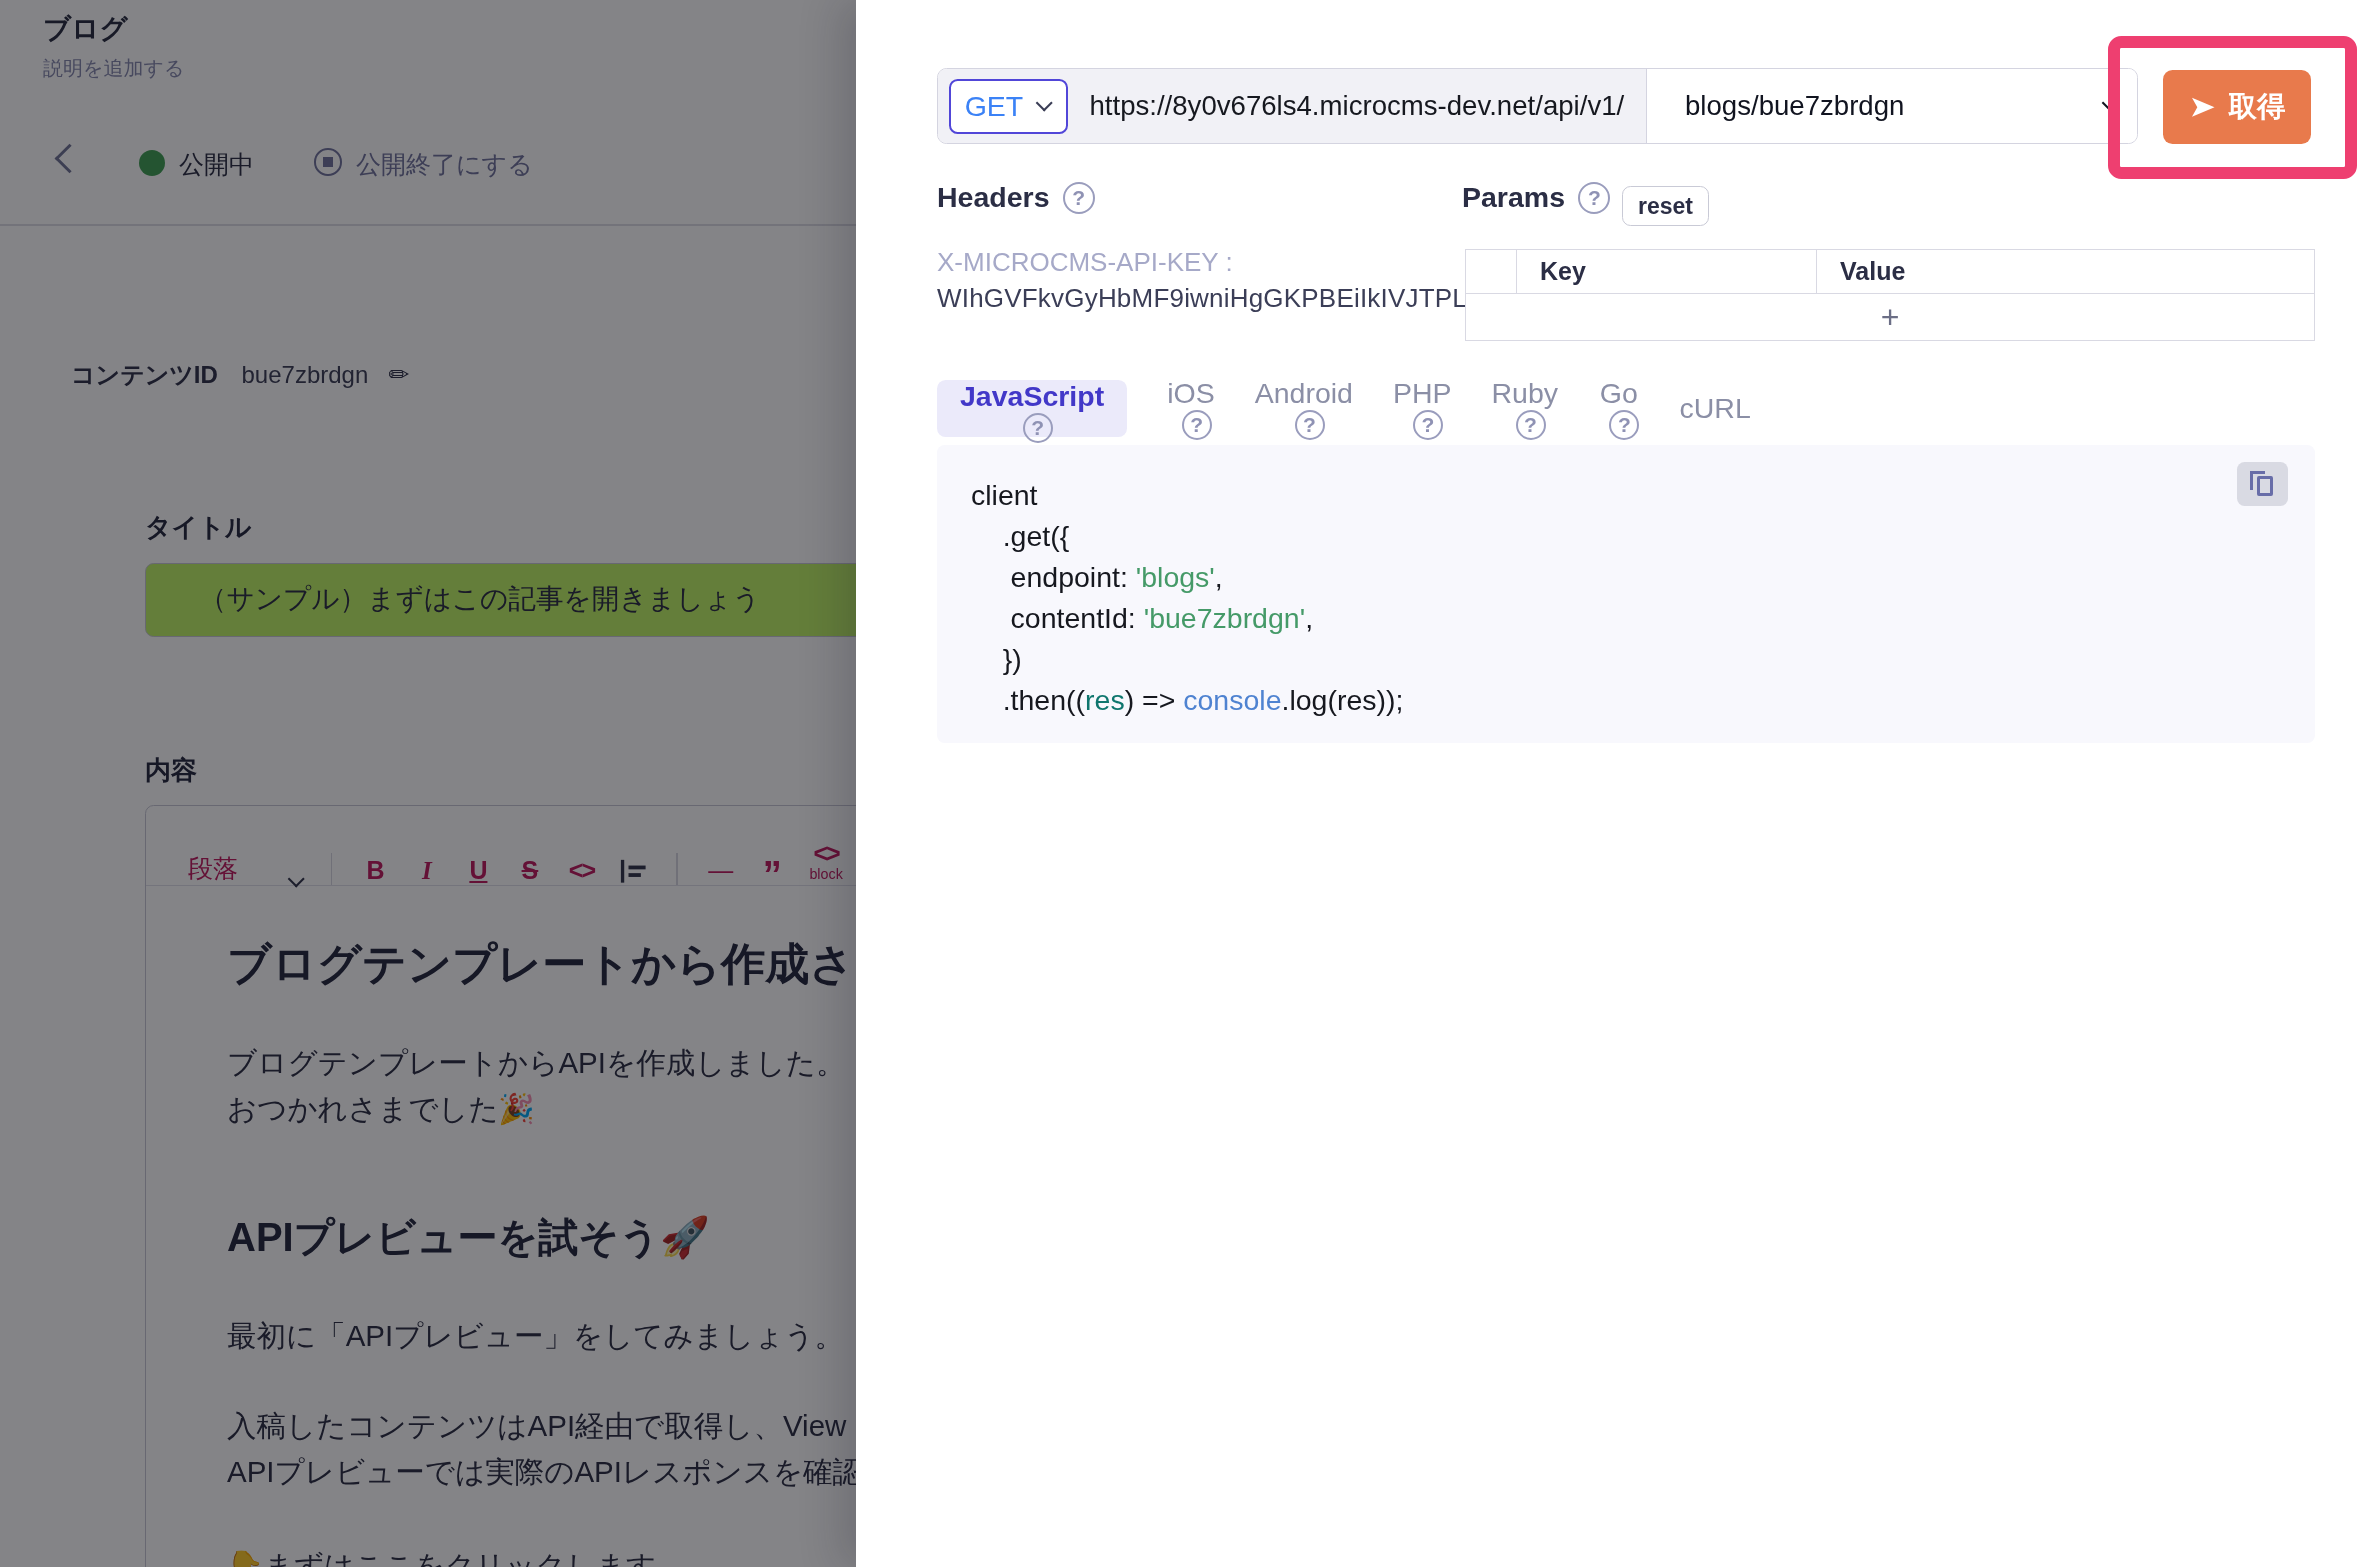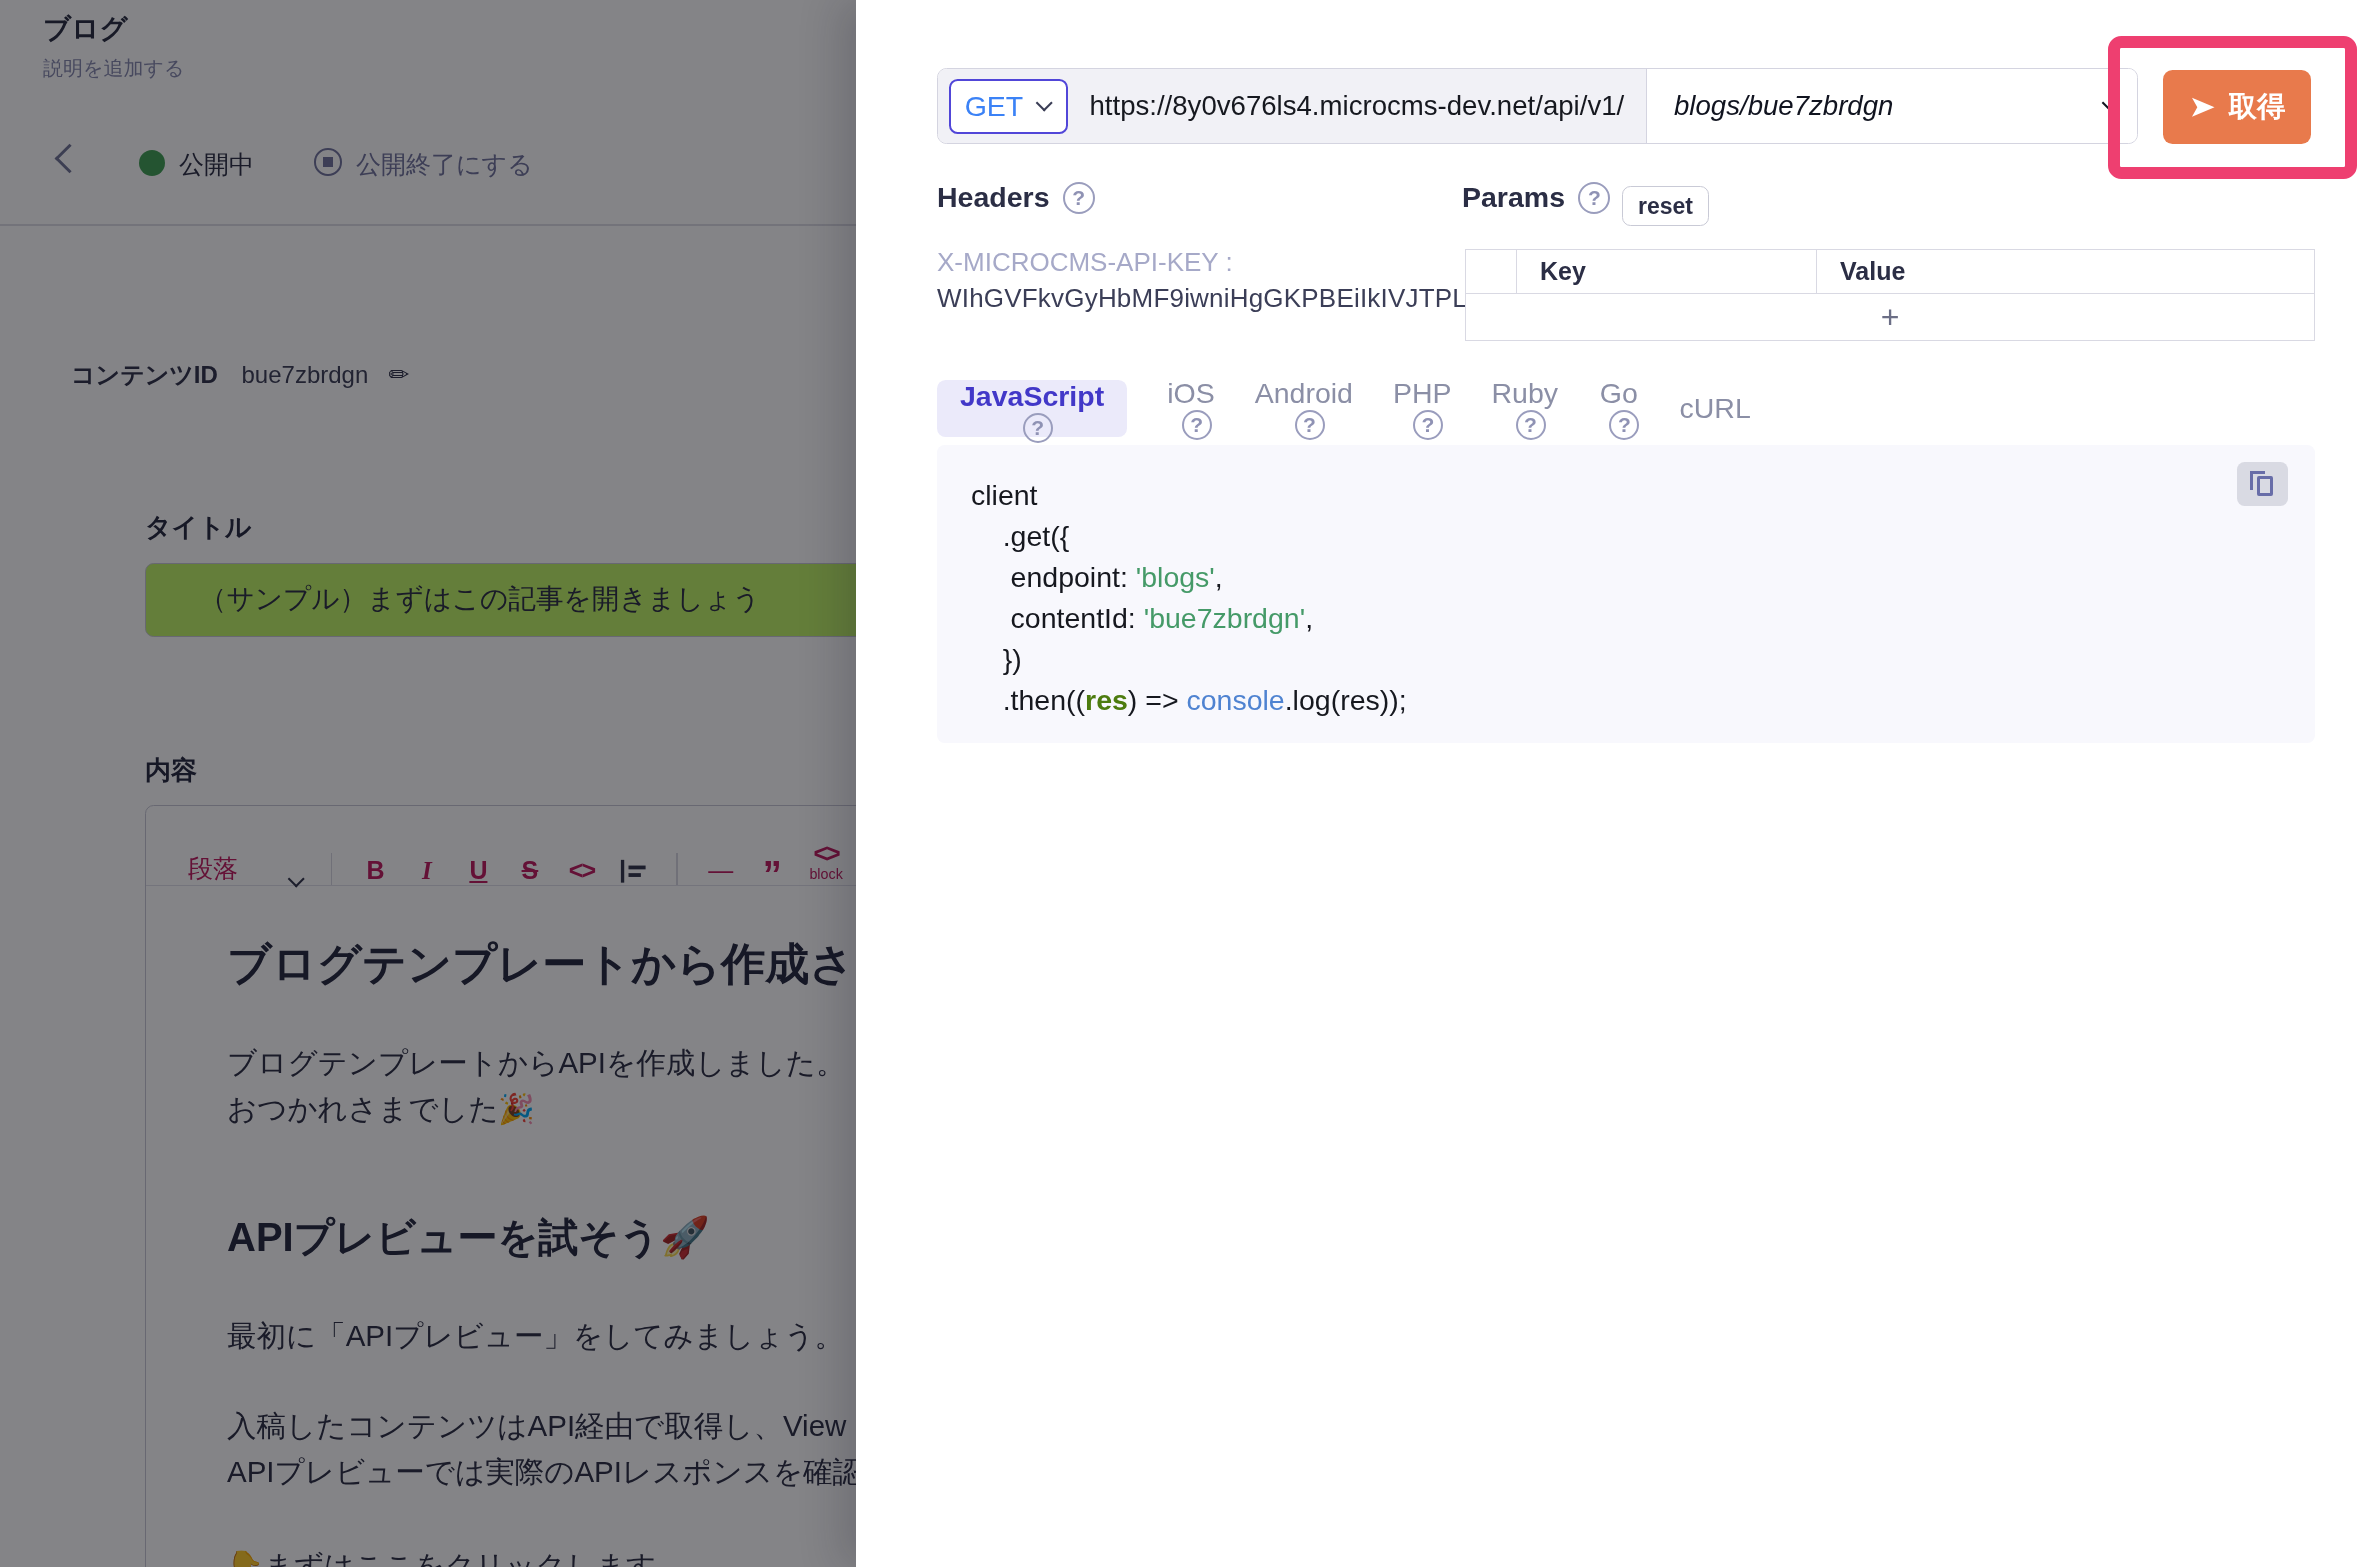--- a/index.html
+++ b/index.html
@@ -63,21 +63,21 @@
   .url-bar { position:absolute; left:81px; top:68px; width:1201px; height:76px;
              border:1.9px solid #d4d4e0; border-radius:9.5px; display:flex; overflow:hidden; background:#fff; }
   .url-left { flex:0 0 708px; background:#f1f1f6; display:flex; align-items:center; padding-left:11.4px; }
   .method-select { height:55px; background:#fff; border:2.9px solid #5146d8; border-radius:8.6px;
                    display:flex; align-items:center; gap:15px; padding:0 15px 0 13.3px; }
   .method-select .m-label { font-size:28.5px; font-weight:normal; color:#3b82f6; }
   .sel-chev { width:12.4px; height:12.4px; border-right:2.9px solid #3a3d55; border-bottom:2.9px solid #3a3d55;
               transform:rotate(45deg); margin-top:-5.7px; }
   .base-url { flex:1; text-align:center; font-size:27.6px; color:#16181f; white-space:nowrap; }
   .url-right { flex:1; background:#fff; border-left:1.9px solid #d4d4e0; display:flex; align-items:center;
-               padding:0 27px; position:relative;font-style:italic; }
+               padding:0 38px; position:relative; }
   .endpoint-text { font-size:27.6px; color:#111420; }
   .url-right .sel-chev { position:absolute; right:21px; border-color:#111420; }
 
   .fetch-btn { position:absolute; left:1307px; top:70px; width:148px; height:74px; background:#e87a4c;
                border-radius:9.5px; display:flex; align-items:center; justify-content:center; gap:11.4px; }
   .fetch-btn .f-label { color:#fff; font-size:28.5px; font-weight:bold; }
   .highlight-box { position:absolute; left:1252px; top:36px; width:249px; height:143px;
                    border:12.4px solid #ee3f70; border-radius:13.3px; }
 
   .sec-title { position:absolute; font-size:28.5px; font-weight:bold; color:#2b2e45; display:flex; align-items:center; }
@@ -100,21 +100,21 @@
   .ptable .arow { height:46px; display:flex; align-items:center; justify-content:center;
                   font-size:32px; color:#6b6e86; }
 
   .tabs-row { position:absolute; left:81px; top:380px; display:flex; align-items:center; gap:40px; height:57px; }
   .tab { display:flex; align-items:center; font-size:28.5px; color:#8b8fa6;flex-direction:column; }
   .tab .q-icon { width:30px; height:30px; margin-left:11.4px; }
   .tab.selected { background:#ebeafa; border-radius:8.6px; padding:0 23px; height:57px; color:#4238c8; font-weight:bold; }
 
   .code-block { position:absolute; left:81px; top:445px; width:1378px; height:298px; background:#f8f8fd; border-radius:7.6px; }
   .code-area { position:absolute; left:34px; top:30px; font-size:28.5px; line-height:41px; color:#16181f; white-space:pre; }
-  .tok-string { color:#459a68; } .tok-var { color:#4d7c0f;font-weight:bold; } .tok-obj { color:#4f83d1; }
+  .tok-string { color:#459a68; } .tok-var { color:#0f766e; } .tok-obj { color:#4f83d1; }
   .copy-btn { position:absolute; right:27px; top:17px; width:51px; height:44px; background:#d9dae3; border-radius:7.6px;
               display:flex; align-items:center; justify-content:center; }
   .copy-glyph { position:relative; width:25px; height:27px; }
   .copy-glyph .back  { position:absolute; left:0; top:0; width:15px; height:19px;
                        border-left:3.3px solid #686da8; border-top:3.3px solid #686da8; }
   .copy-glyph .front { position:absolute; left:6.7px; top:5.7px; width:16px; height:20px;
                        border:3.3px solid #686da8; border-radius:1.9px; background:#d9dae3; }
 
   .sdk-note { position:absolute; left:81px; top:761px; font-size:26px; color:#5c5f7a; }
   .sdk-note a { color:#666a9b; text-decoration:underline; }

